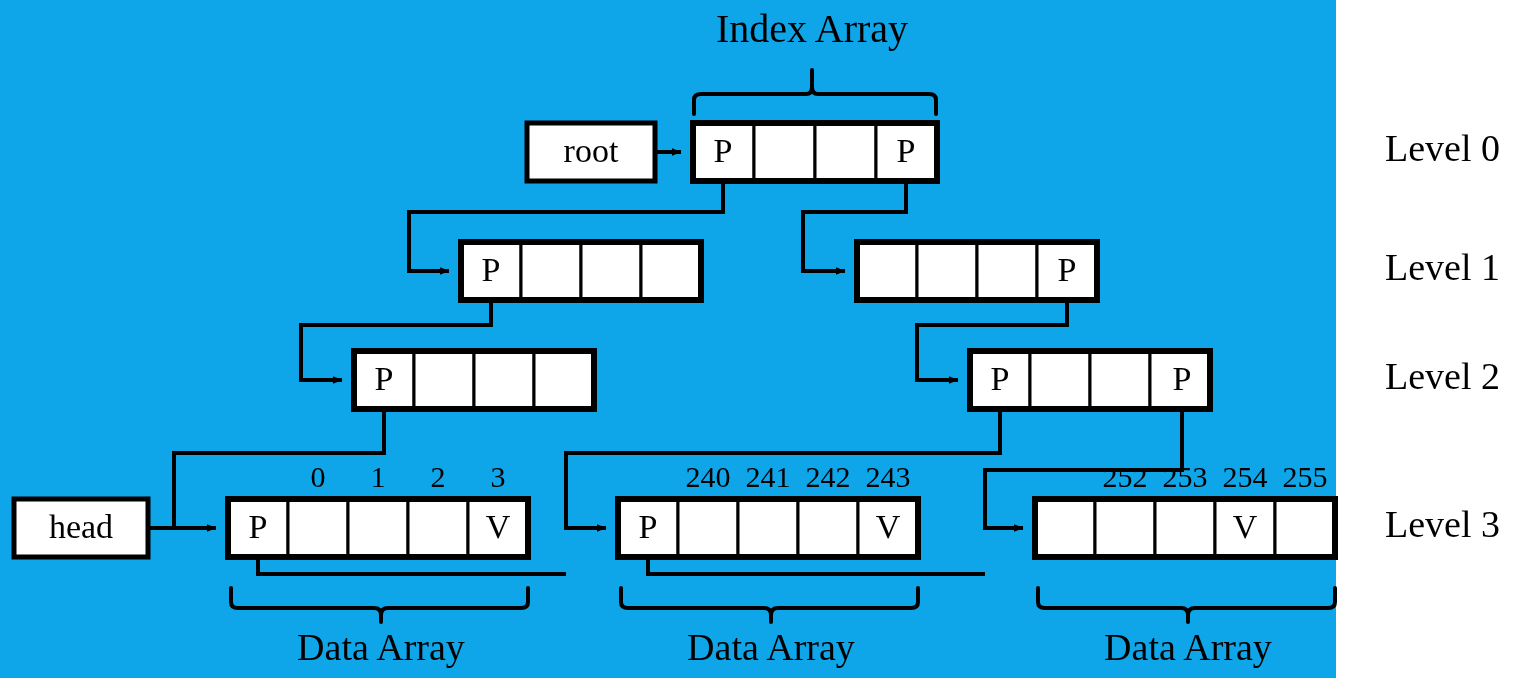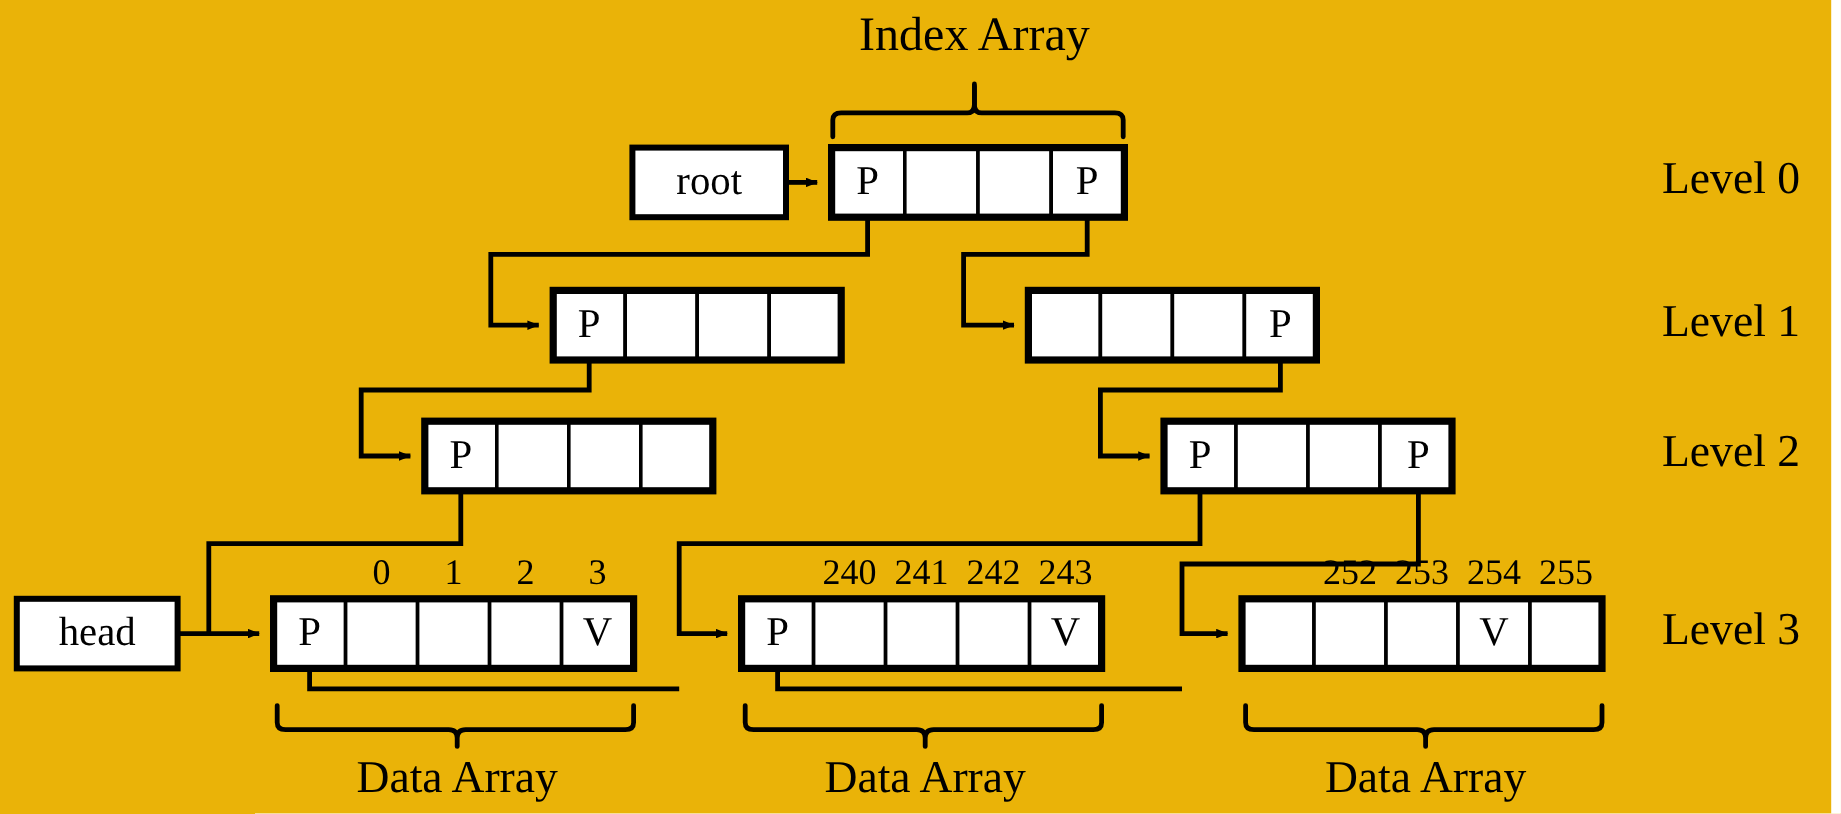--- a/index.html
+++ b/index.html
@@ -8,23 +8,23 @@
     background: #ffffff;
   }
   body {
     width: 1534px;
     height: 678px;
     overflow: hidden;
     font-family: "Liberation Serif", "DejaVu Serif", serif;
   }
   #diagram-root {
     position: relative;
-    width: 1526px;
+    width: 1336px;
     height: 678px;
-    background: #eab308;
+    background: #0ea5e9;
   }
   svg#diagram-svg {
     position: absolute;
     left: 0;
     top: 0;
     width: 1534px;
     height: 678px;
     display: block;
   }
   .cell-rect {

